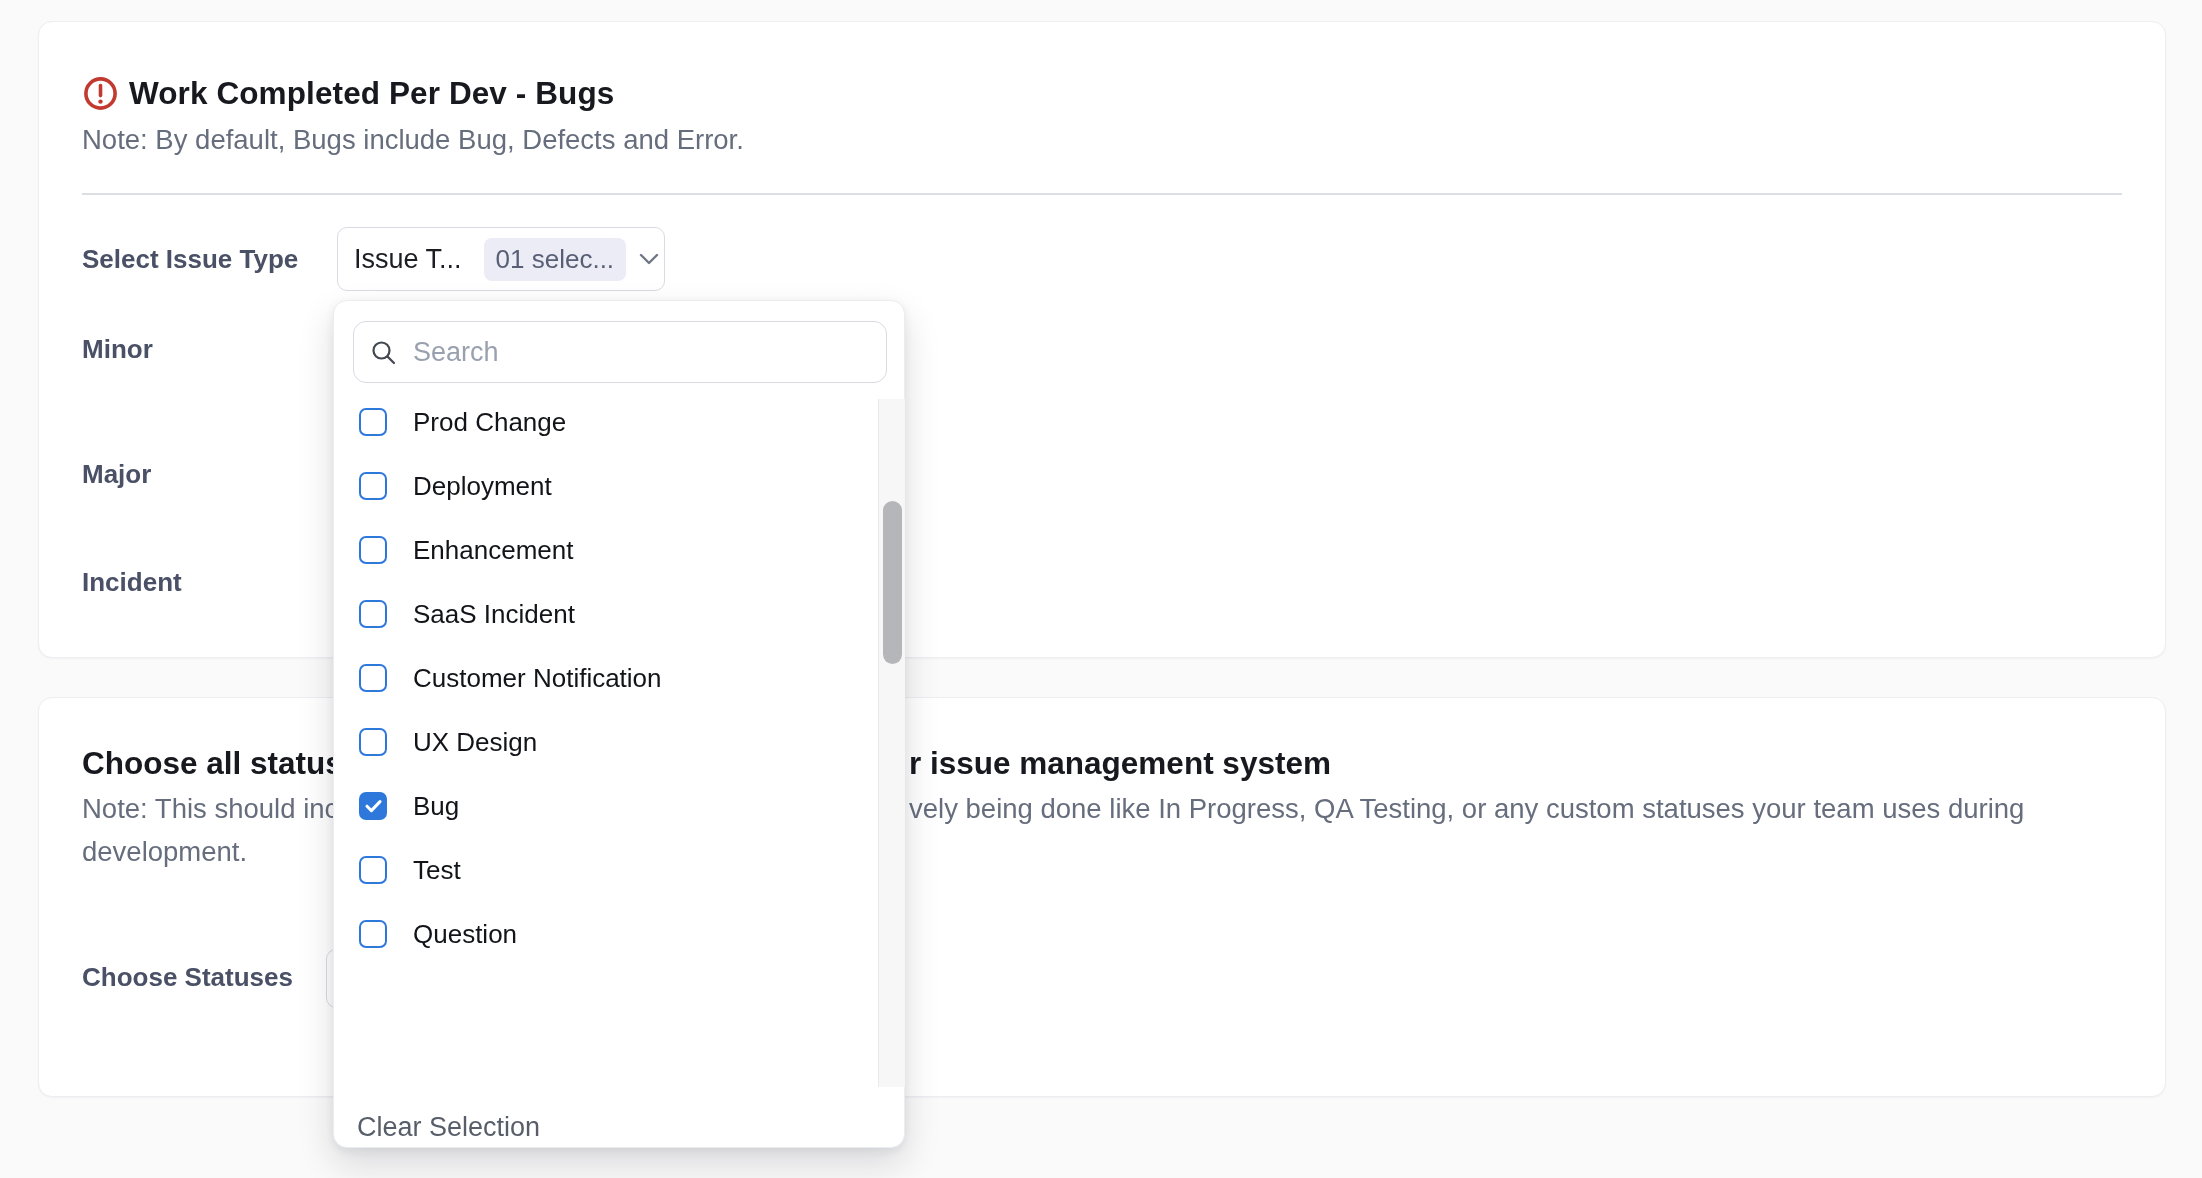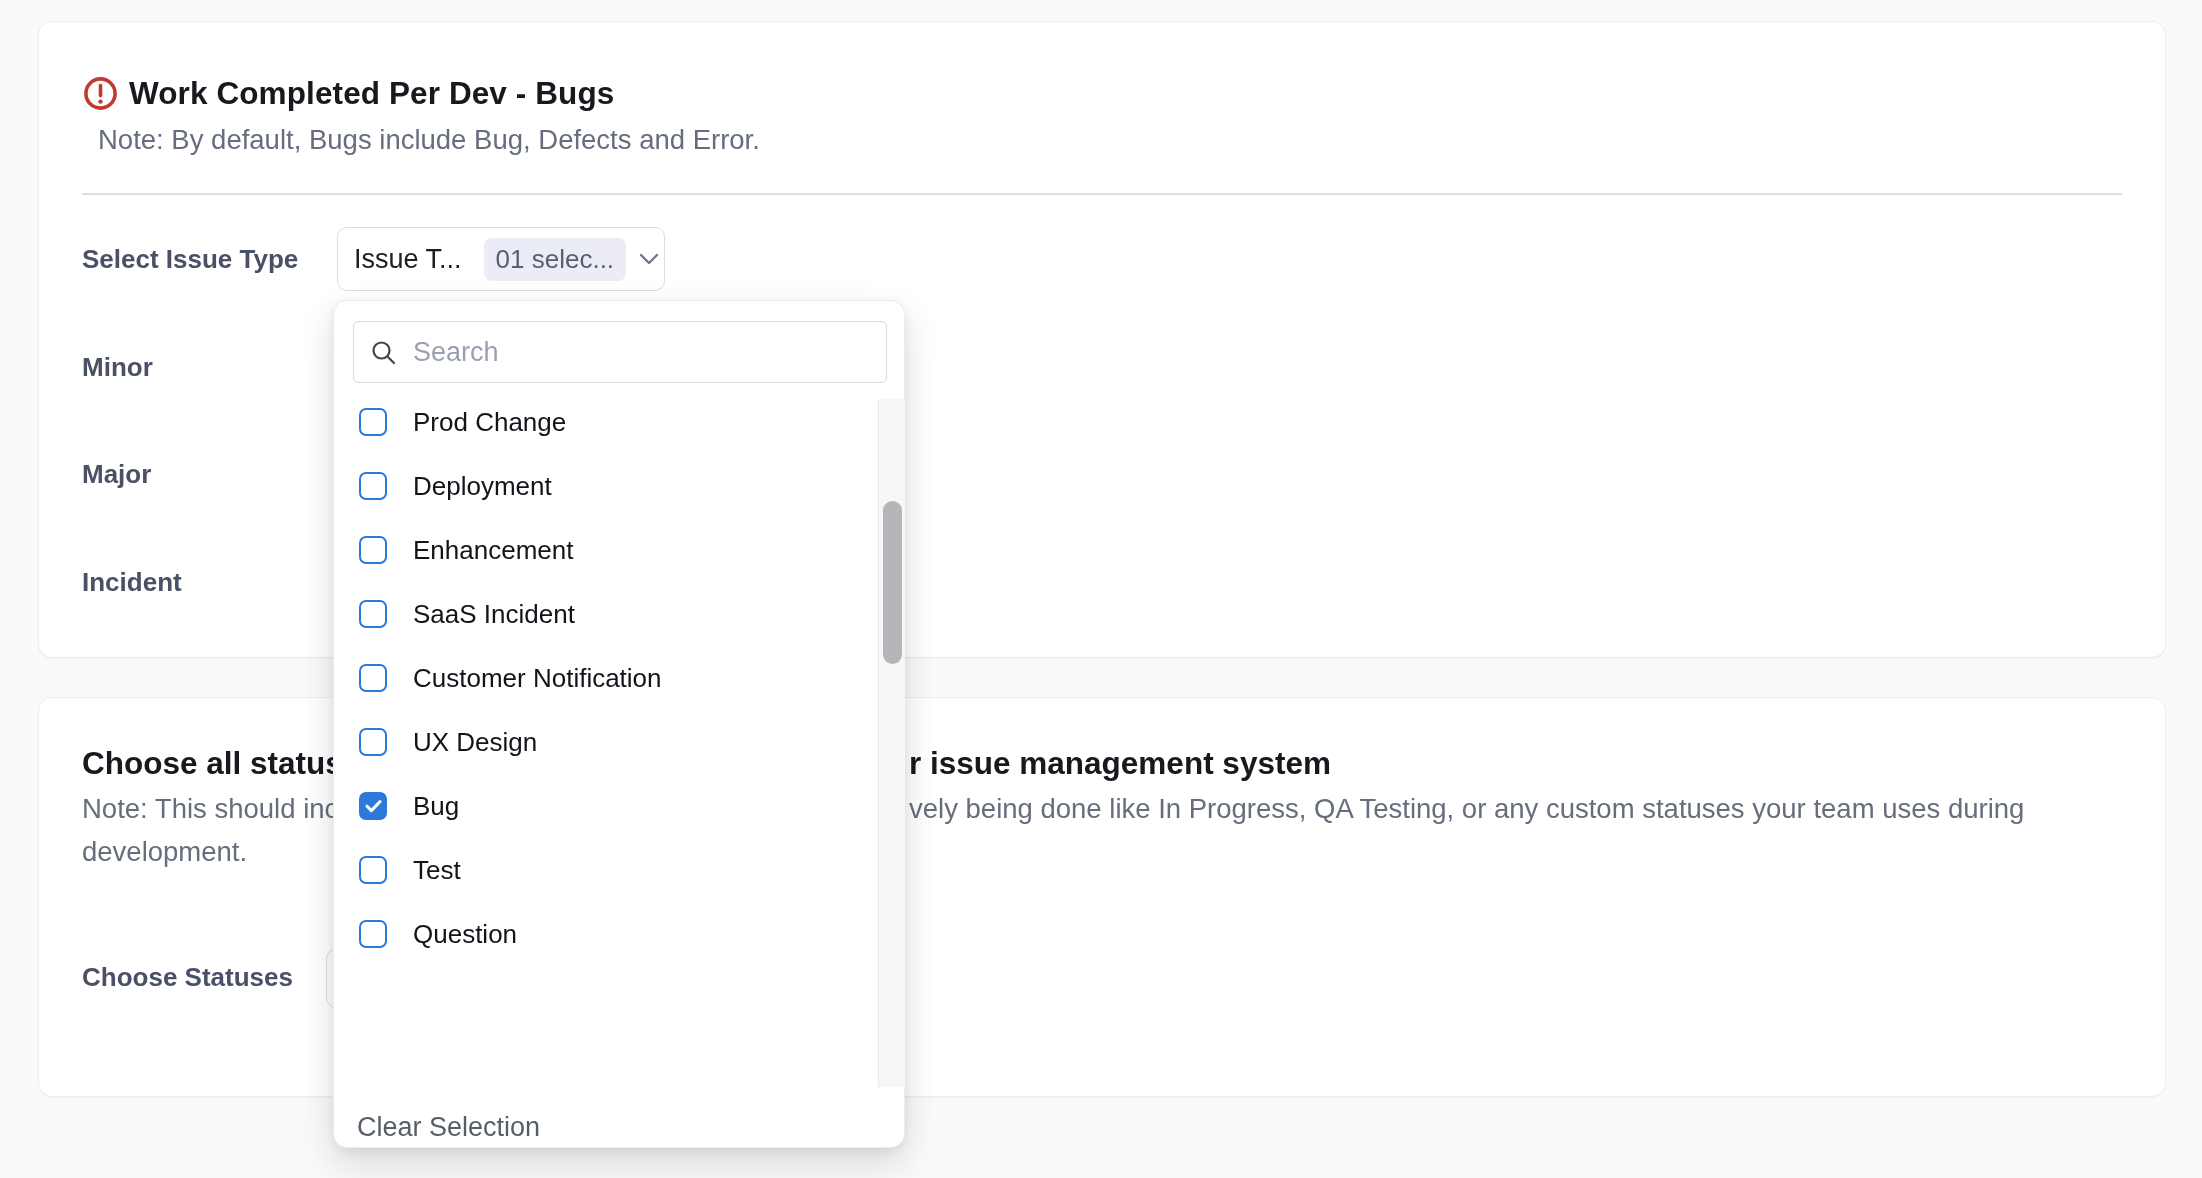--- a/index.html
+++ b/index.html
@@ -11,21 +11,21 @@
   .card{
     position:absolute;left:38px;width:2126px;background:#ffffff;
     border:1px solid #edeef2;border-radius:14px;
     box-shadow:0 1px 2px rgba(16,24,40,.04);
   }
   #card1{top:21px;height:635px;}
   #card2{top:697px;height:398px;}
 
   .title-row{position:absolute;left:43px;top:49px;height:44px;display:flex;align-items:center;gap:10px;}
   .card-title{font-size:31.5px;font-weight:700;color:#17191f;letter-spacing:.1px;white-space:nowrap;}
-  .card-note{position:absolute;left:43px;top:102px;font-size:27.5px;color:#666d7d;white-space:nowrap;margin-left:16px;}
+  .card-note{position:absolute;left:43px;top:102px;font-size:27.5px;color:#666d7d;white-space:nowrap;}
   .divider{position:absolute;left:43px;right:43px;top:171px;height:2px;background:#dcdee6;}
 
   .field-label{position:absolute;left:43px;font-size:26px;font-weight:700;color:#4a5166;line-height:38px;white-space:nowrap;}
 
   
   .trigger{
     position:absolute;left:298px;top:205px;width:328px;height:64px;box-sizing:border-box;
     background:#fff;border:1.5px solid #d8dbe2;border-radius:10px;
     display:flex;align-items:center;padding:0 14px 0 16px;gap:11px;cursor:pointer;
   }
@@ -41,21 +41,21 @@
   }
 
   
   #panel{
     position:absolute;left:333px;top:300px;width:572px;height:848px;z-index:50;
     background:#fff;border:1px solid #ececf1;border-radius:14px;box-sizing:border-box;
     box-shadow:0 16px 36px rgba(20,24,40,.14),0 3px 10px rgba(20,24,40,.07);
   }
   .search-box{
     position:absolute;left:19px;top:20px;width:534px;height:62px;box-sizing:border-box;
-    border:1.5px solid #d8dbe2;border-radius:6px;background:#fff;
+    border:1.5px solid #d8dbe2;border-radius:13px;background:#fff;
     display:flex;align-items:center;
   }
   .search-box svg{margin-left:16px;flex:0 0 auto;}
   .search-input{
     border:none;outline:none;background:transparent;width:420px;margin-left:14px;
     font-family:"Liberation Sans", sans-serif;font-size:27px;color:#2a2e36;
   }
   .search-input::placeholder{color:#99a1af;}
 
   .list-viewport{position:absolute;left:0;top:98px;width:572px;height:688px;overflow:hidden;}
@@ -114,21 +114,21 @@
       <span class="trigger-label">Issue T...</span>
       <span class="trigger-sep"></span>
       <span class="trigger-pill">01 selec...</span>
       <span class="chev">
         <svg width="20" height="12" viewBox="0 0 20 12">
             <path d="M2 2 L10 10 L18 2" fill="none" stroke="#6f7684" stroke-width="2.4" stroke-linecap="round" stroke-linejoin="round"></path>
           </svg>
       </span>
     </div>
 
-    <div class="field-label" style="top:326px;text-align:right;">Minor</div>
+    <div class="field-label" style="top:308px;text-align:right;">Minor</div>
     <div class="field-label" style="top:433px;">Major</div>
     <div class="field-label" style="top:541px;">Incident</div>
   </section>
 
   <section class="card" id="card2">
     <div class="frag-line" id="h2-line">
       <span class="frag-left">Choose all statuses that represent active work in you</span>
       <span class="frag-right">r issue management system</span>
     </div>
     <div class="frag-line" id="n2-line">

